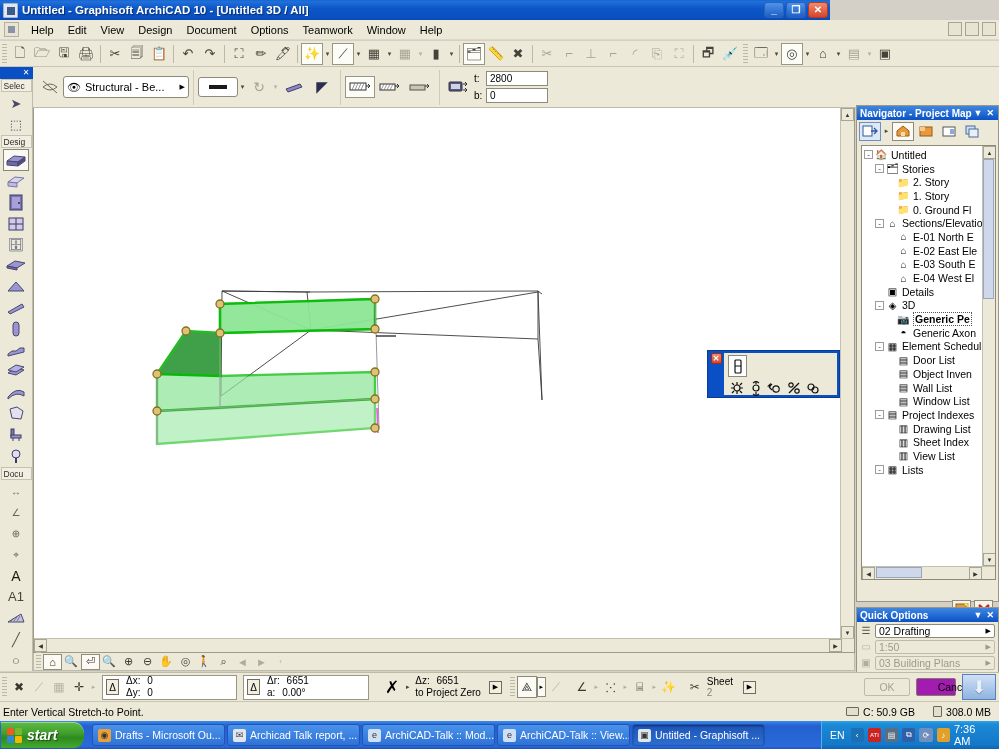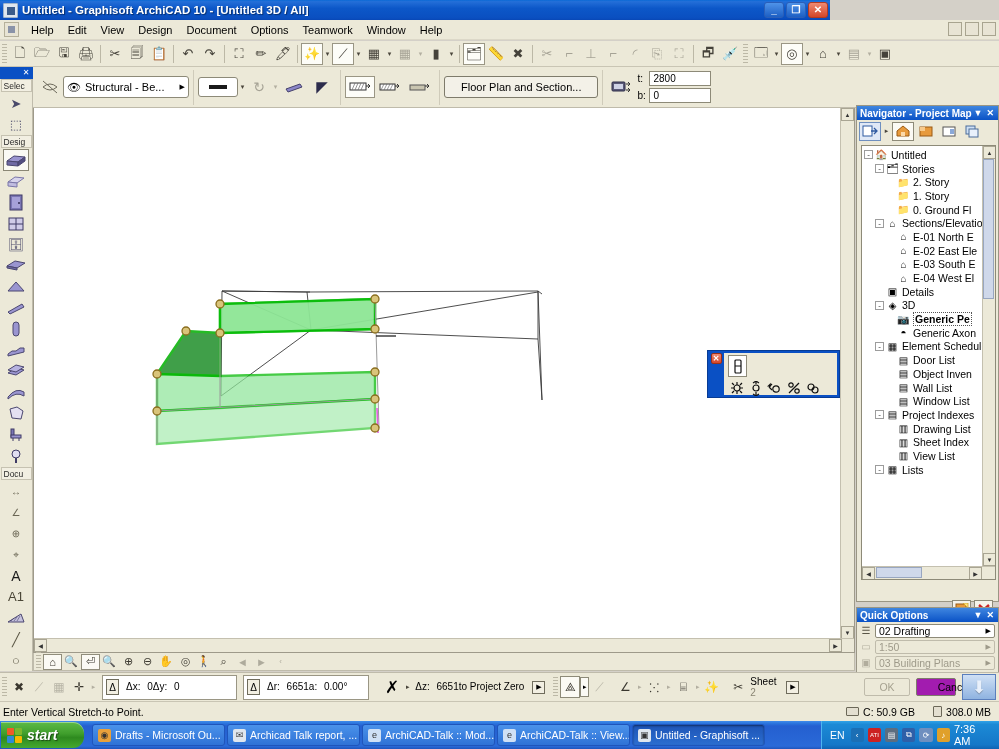--- a/index.html
+++ b/index.html
@@ -231,21 +231,21 @@
   .tracker{
     position:absolute;left:0;top:672px;width:999px;height:29px;
     background:#ece9d8;border-top:1px solid #bfbbab;display:flex;align-items:center;
   }
   .tr-btn{width:20px;height:22px;display:flex;align-items:center;justify-content:center;font-size:12px;color:#3a372f;}
   .tr-btn.dim{opacity:.3;}
   .tr-btn.framed{border:1px solid #8d8a78;background:#fbfaf4;}
   .tr-field{
     height:25px;border:1px solid #9a9684;background:#fff;display:flex;align-items:center;
   }
-  .tr-lab{display:flex;font-size:10px;line-height:12px;padding-left:4px;}
+  .tr-lab{display:flex;flex-direction:column;font-size:10px;line-height:12px;padding-left:4px;}
   .tr-boxicon{width:13px;height:16px;border:1px solid #6f6c5c;background:#f2efe2;
     display:flex;align-items:center;justify-content:center;font-size:10px;margin:0 3px;}
   .okbtn{width:46px;height:18px;border:1px solid #bfbbab;background:#ece9d8;color:#a6a290;
     display:flex;align-items:center;justify-content:center;font-size:10.5px;border-radius:2px;}
   .cancelbtn{width:40px;height:18px;border:1px solid #7e7b6b;background:#a21caf;color:#000;
     display:flex;align-items:center;justify-content:center;font-size:10.5px;border-radius:2px;padding-left:36px;}
   .greenbtn{width:34px;height:26px;border:1px solid #5a7fbd;background:linear-gradient(to bottom,#cfe0f5,#8fb3e0);
     display:flex;align-items:center;justify-content:center;font-size:17px;color:#e8f0fb;
     text-shadow:0 1px 1px rgba(0,0,0,.3);}
 
@@ -448,23 +448,20 @@
         </svg>
       </div>
       <div class="tbtn" style="width:30px;">
         <svg width="22" height="14" viewBox="0 0 22 14">
           <rect x="1" y="5" width="15" height="5" fill="#c9c5b0" stroke="#555" stroke-width="1"></rect>
           <path d="M16 6 l4 0 M18 4 l2 2 -2 2" stroke="#333" fill="none" stroke-width="1"></path>
         </svg>
       </div>
     </div>
 
-    <div class="infocell">
-      <div class="fpbtn">Floor Plan and Section...</div>
-    </div>
 
     <div class="infocell" style="border-right:none;">
       <div class="tbtn" style="width:30px;">
         <svg width="22" height="16" viewBox="0 0 22 16">
           <rect x="1" y="3" width="13" height="9" rx="1" fill="#5a5a78" stroke="#2e2e4a" stroke-width="1"></rect>
           <rect x="3" y="5" width="9" height="5" fill="#cfd3e6"></rect>
           <path d="M15 5 l4 0 M17 3 l2 2 -2 2" stroke="#333" fill="none" stroke-width="1"></path>
           <path d="M15 11 l4 0 M17 9 l2 2 -2 2" stroke="#333" fill="none" stroke-width="1"></path>
         </svg>
       </div>

